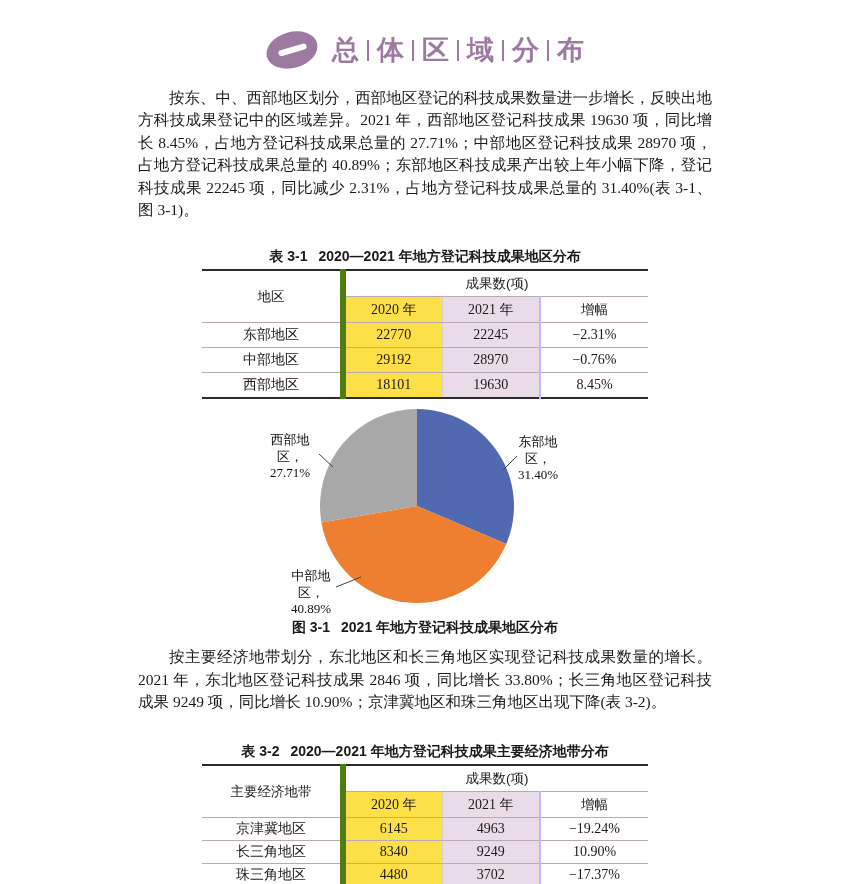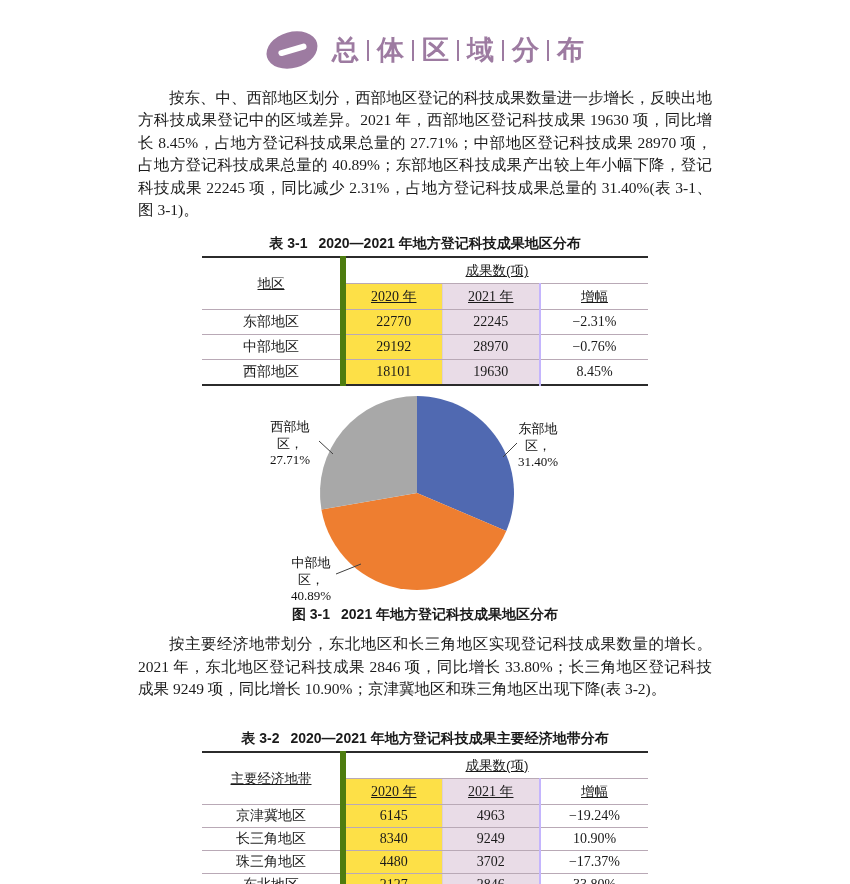--- a/index.html
+++ b/index.html
@@ -21,31 +21,31 @@
   
   .para { width:574px; margin:0 auto; font-size:15.5px; line-height:22.4px;
           text-align:justify; text-indent:2em;font-family:Liberation Serif, serif; }
   .para1 { margin-top:17px; }
   .para2 { margin-top:10px; }
 
   
   .tbl-caption, .fig-caption { text-align:center; font-family:"Liberation Sans","DejaVu Sans",sans-serif;
           font-weight:bold; font-size:14px; line-height:18px; }
   .tbl-caption .cap-label, .fig-caption .cap-label { margin-right:11px; }
-  .cap-t1 { margin-top:13px; }
+  .cap-t1 { margin-top:26px; }
   .fig-caption { margin-top:9px; }
   .cap-t2 { margin-top:28px; }
 
   
   table.data-table { border-collapse:collapse; table-layout:fixed; margin:4px auto 0;
           width:446px; border-top:2px solid #2b2b2b; border-bottom:2px solid #2b2b2b;
           font-size:14px; }
   .data-table th, .data-table td { padding:0; text-align:center; font-weight:normal;
           border-bottom:1px solid #b9a9b6; height:24px; line-height:24px; overflow:hidden; }
-  .data-table thead th { height:25px; line-height:25px;text-decoration:underline; }
+  .data-table thead th { height:25px; line-height:25px; }
   .t2 tbody td { height:22px; line-height:22px; }
   .data-table tbody tr:last-child td { border-bottom:none; }
   .h-sans { font-family:"Liberation Sans","DejaVu Sans",sans-serif; font-weight:bold; font-size:13.5px; }
   .th-first { border-right:6px solid #4d7c0f; }
   .sep-strong { border-left:2px solid #c4b5fd; }
   .sep-faint { border-left:1px solid #dccfda; }
   .col2020 { background:#fde047; }
   .col2021 { background:#e9dce7; }
   .td-name { text-align:left; padding-left:30px; }
 

